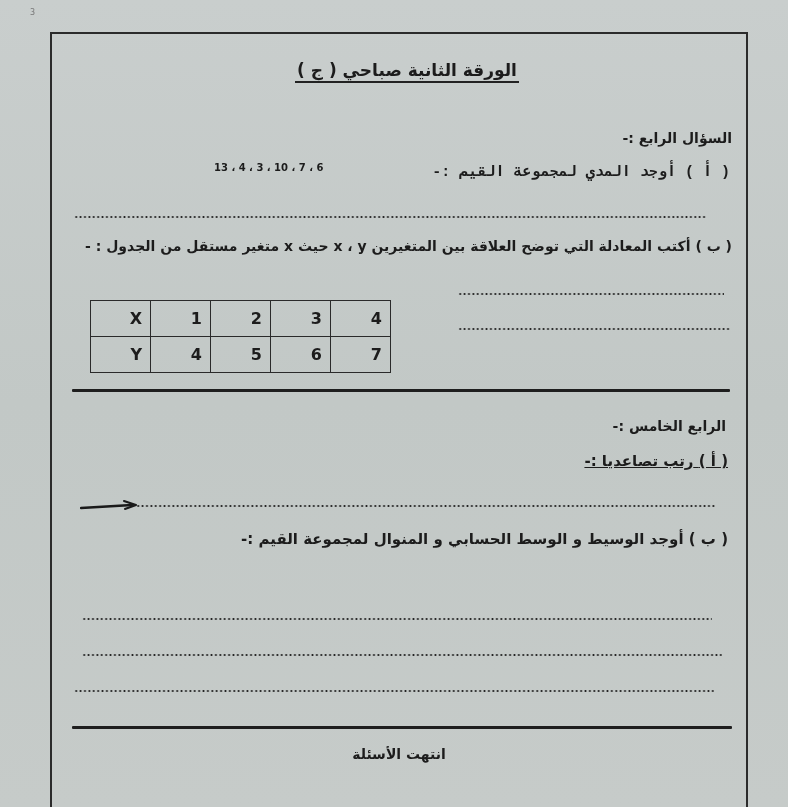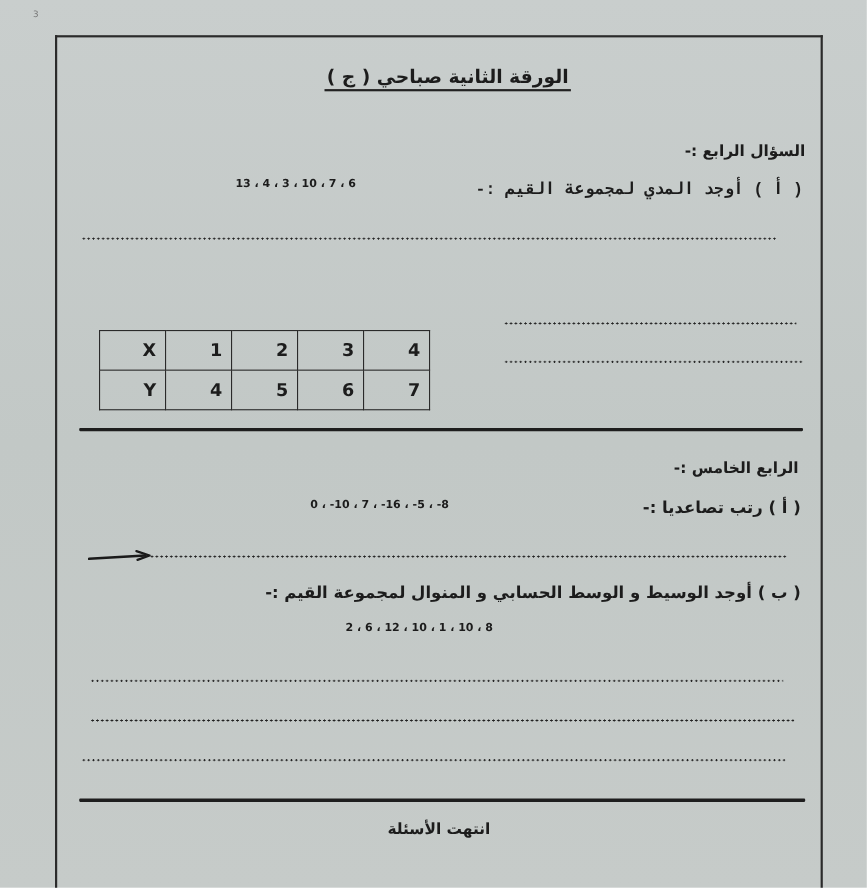--- a/index.html
+++ b/index.html
@@ -73,20 +73,24 @@
   <div class="abs rtl qhead" style="right:14px; top:96px;">السؤال الرابع :-</div>
 
   <div class="abs rtl qline" style="right:16px; top:128px;font-family:Liberation Mono, monospace;">
     <span>( أ )</span>
     <span>أوجد المدي لمجموعة القيم :-</span>
   </div>
   <div class="abs nums" style="left:162px; top:128px;">13 ، 4 ، 3 ، 10 ، 7 ، 6</div>
 
   <div class="abs dots" style="left:22px; top:182px; width:632px;"></div>
 
+  <div class="abs rtl qline" style="right:14px; top:204px; font-size:14px;">
+    <span>( ب )</span>
+    <span>أكتب المعادلة التي توضح العلاقة بين المتغيرين x ، y حيث x متغير مستقل من الجدول : -</span>
+  </div>
 
   <div class="abs dots" style="left:406px; top:259px; width:266px;"></div>
   <div class="abs dots" style="left:406px; top:294px; width:272px;"></div>
 
   <table class="xy">
     <tbody>
         <tr>
       <td>X</td>
       <td>1</td>
       <td>2</td>
@@ -100,37 +104,35 @@
       <td>6</td>
       <td>7</td>
     </tr>
   </tbody>
     </table>
 
   <div class="abs thick" style="left:20px; top:355px; width:658px;"></div>
 
   <div class="abs rtl qhead" style="right:20px; top:384px;">الرابع الخامس :-</div>
 
-  <div class="abs rtl qline" style="right:18px; top:418px;">
+  <div class="abs rtl qline" style="right:18px; top:418px;text-decoration:underline;">
     <span>( أ )</span>
     <span>رتب تصاعديا :-</span>
   </div>
-  <div class="abs nums" style="left:230px; top:420px;">0 ، -10 ، 7 ، -16 ، -5 ، -8</div>
 
   <svg class="arrow-mark" width="60" height="12" viewBox="0 0 60 12">
     <path d="M1 8 L52 5" stroke="#1a1a1a" stroke-width="2.4" fill="none" stroke-linecap="round"></path>
     <path d="M44 1 L56 5 L45 9" stroke="#1a1a1a" stroke-width="2" fill="none" stroke-linecap="round" stroke-linejoin="round"></path>
   </svg>
   <div class="abs dots" style="left:84px; top:471px; width:580px;"></div>
 
   <div class="abs rtl qline" style="right:18px; top:496px;">
     <span>( ب )</span>
     <span>أوجد الوسيط و الوسط الحسابي و المنوال لمجموعة القيم :-</span>
   </div>
-  <div class="abs nums" style="left:262px; top:532px;">2 ، 6 ، 12 ، 10 ، 1 ، 10 ، 8</div>
 
   <div class="abs dots" style="left:30px; top:584px; width:630px;"></div>
   <div class="abs dots" style="left:30px; top:620px; width:640px;"></div>
   <div class="abs dots" style="left:22px; top:656px; width:640px;"></div>
 
   <div class="abs thick" style="left:20px; top:692px; width:660px;"></div>
 
   <div class="abs end-text">انتهت الأسئلة</div>
 </div>
 

